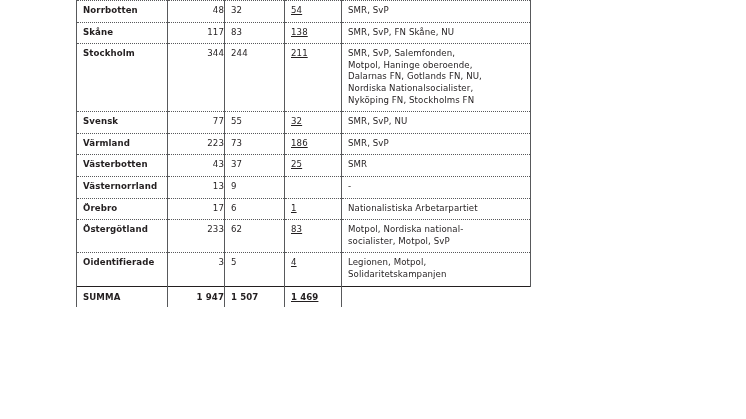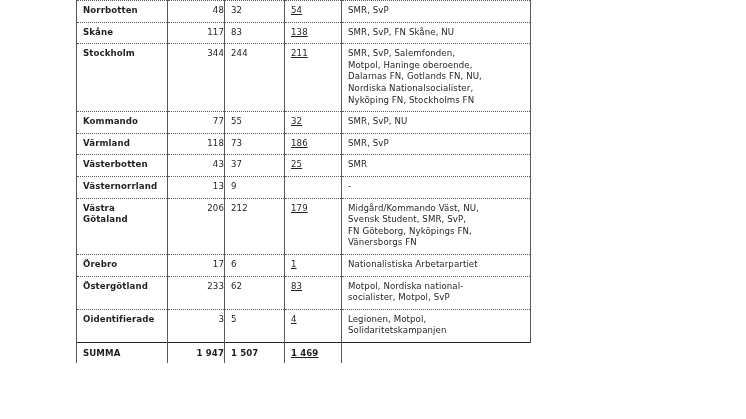--- a/index.html
+++ b/index.html
@@ -94,32 +94,32 @@
           <span class="orgs-line">SMR, SvP, Salemfonden,</span>
           <span class="orgs-line">Motpol, Haninge oberoende,</span>
           <span class="orgs-line">Dalarnas FN, Gotlands FN, NU,</span>
           <span class="orgs-line">Nordiska Nationalsocialister,</span>
           <span class="orgs-line">Nyköping FN, Stockholms FN</span>
         </td>
       </tr>
 
 
       <tr>
-        <td class="col-region">Kommando</td>
+        <td class="col-region">Svensk</td>
         <td class="col-n1">77</td>
         <td class="col-n2">55</td>
         <td class="col-n3">32</td>
         <td class="col-orgs">
           <span class="orgs-line">SMR, SvP, NU</span>
         </td>
       </tr>
 
       <tr>
         <td class="col-region">Värmland</td>
-        <td class="col-n1">118</td>
+        <td class="col-n1">223</td>
         <td class="col-n2">73</td>
         <td class="col-n3">186</td>
         <td class="col-orgs">
           <span class="orgs-line">SMR, SvP</span>
         </td>
       </tr>
 
       <tr>
         <td class="col-region">Västerbotten</td>
         <td class="col-n1">43</td>
@@ -134,35 +134,20 @@
         <td class="col-region">Västernorrland</td>
         <td class="col-n1">13</td>
         <td class="col-n2">9</td>
         <td class="col-n3"></td>
         <td class="col-orgs">
           <span class="orgs-line">-</span>
         </td>
       </tr>
 
 
-      <tr>
-        <td class="col-region">
-          <span class="orgs-line">Västra</span>
-          <span class="orgs-line">Götaland</span>
-        </td>
-        <td class="col-n1">206</td>
-        <td class="col-n2">212</td>
-        <td class="col-n3">179</td>
-        <td class="col-orgs">
-          <span class="orgs-line">Midgård/Kommando Väst, NU,</span>
-          <span class="orgs-line">Svensk Student, SMR, SvP,</span>
-          <span class="orgs-line">FN Göteborg, Nyköpings FN,</span>
-          <span class="orgs-line">Vänersborgs FN</span>
-        </td>
-      </tr>
 
       <tr>
         <td class="col-region">Örebro</td>
         <td class="col-n1">17</td>
         <td class="col-n2">6</td>
         <td class="col-n3">1</td>
         <td class="col-orgs">
           <span class="orgs-line">Nationalistiska Arbetarpartiet</span>
         </td>
       </tr>

